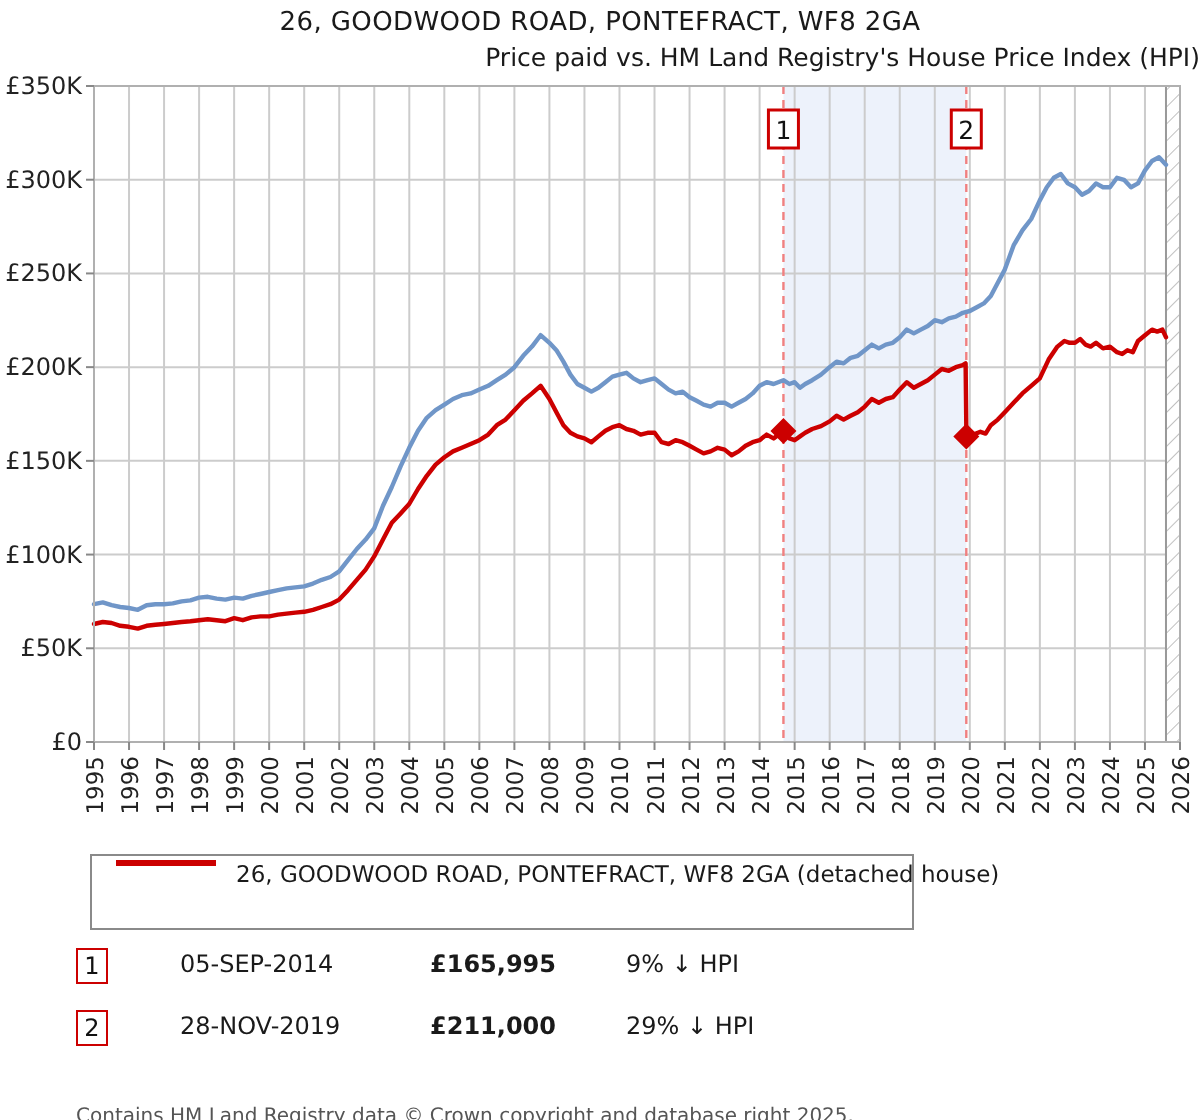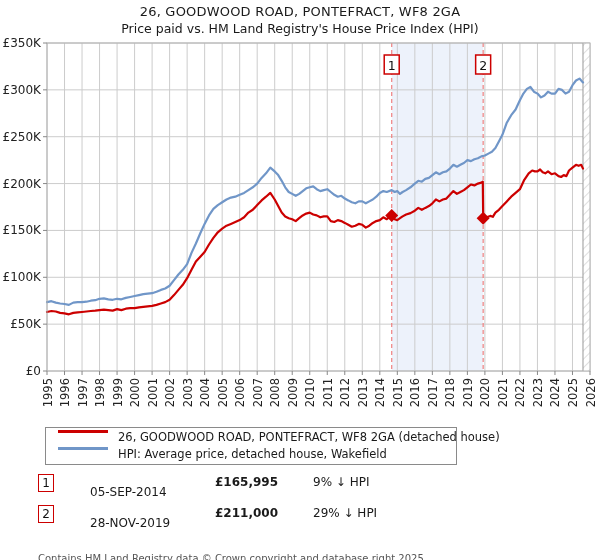--- a/index.html
+++ b/index.html
@@ -1,29 +1,29 @@
 <!DOCTYPE html>
 <html><head>
 <meta charset="utf-8">
 <style>
   html,body{margin:0;padding:0;background:#ffffff;}
   #page{position:relative;width:600px;height:560px;background:#ffffff;
         font-family:"DejaVu Sans","Liberation Sans",sans-serif;color:#1a1a1a;overflow:hidden;}
   .title{position:absolute;top:4px;left:0;width:600px;text-align:center;
          font-size:13px;letter-spacing:.2px;}
-  .subtitle{position:absolute;top:21px;left:0;width:600px;text-align:center;font-size:12.5px;}
+  .subtitle{position:absolute;top:21px;left:0;width:600px;text-align:right;font-size:12.5px;}
   #chart-svg{position:absolute;top:0;left:0;}
   .legend{position:absolute;left:45px;top:427px;width:412px;height:38px;
           border:1px solid #8a8a8a;background:#ffffff;padding:2px 0 0 12px;box-sizing:border-box;}
   .legend-row{height:17px;display:flex;font-size:11.5px;white-space:nowrap;}
   .legend-swatch{display:inline-block;width:50px;height:3px;margin-right:10px;flex:0 0 auto;}
   .ann-row{position:absolute;left:0;width:600px;height:20px;font-size:12px;}
   .ann-box{position:absolute;left:38px;top:0;width:14px;height:16px;border:1.5px solid #cc0000;
            background:#fff;text-align:center;line-height:16px;font-size:12px;color:#111;}
-  .ann-date{position:absolute;left:90px;top:11px;text-align:center;}
+  .ann-date{position:absolute;left:90px;top:1px;text-align:center;}
   .ann-price{position:absolute;left:215px;top:1px;font-weight:bold;}
   .ann-hpi{position:absolute;left:313px;top:1px;}
   .footer{position:absolute;left:38px;top:553px;font-size:10px;color:#555;line-height:11.5px;}
 </style>
 </head>
 <body>
 
 <div id="page">
 
   <div class="title">26, GOODWOOD ROAD, PONTEFRACT, WF8 2GA</div>
@@ -178,24 +178,20 @@
         <text x="41" y="93.85714285714283" text-anchor="end">£300K</text>
         <text x="41" y="47" text-anchor="end">£350K</text>
       </g>
     </svg>
 
   <div class="legend">
     <div class="legend-row">
       <span class="legend-swatch" style="background:#cc0000"></span>
       <span>26, GOODWOOD ROAD, PONTEFRACT, WF8 2GA (detached house)</span>
     </div>
-    <div class="legend-row">
-      <span class="legend-swatch" style="background:#7096c8"></span>
-      <span>HPI: Average price, detached house, Wakefield</span>
-    </div>
   </div>
 
   <div class="ann-row" style="top:474px">
     <div class="ann-box">1</div>
     <span class="ann-date">05-SEP-2014</span>
     <span class="ann-price">£165,995</span>
     <span class="ann-hpi">9% ↓ HPI</span>
   </div>
   <div class="ann-row" style="top:505px">
     <div class="ann-box">2</div>

